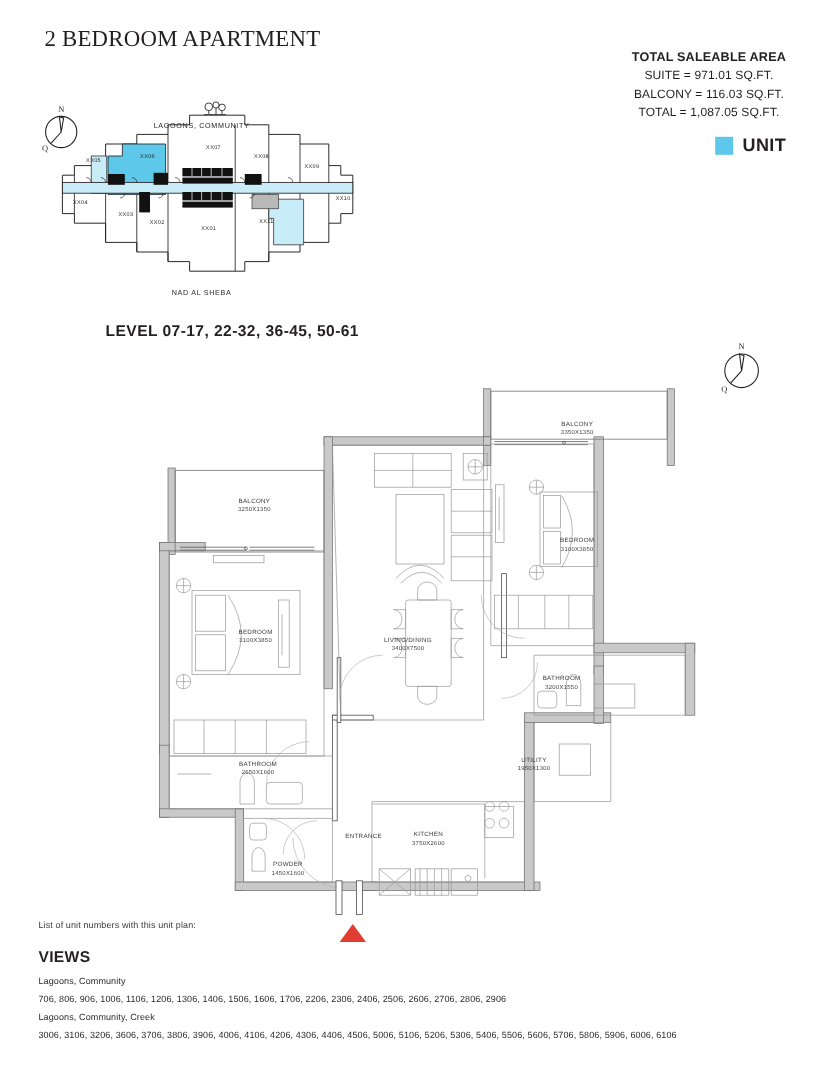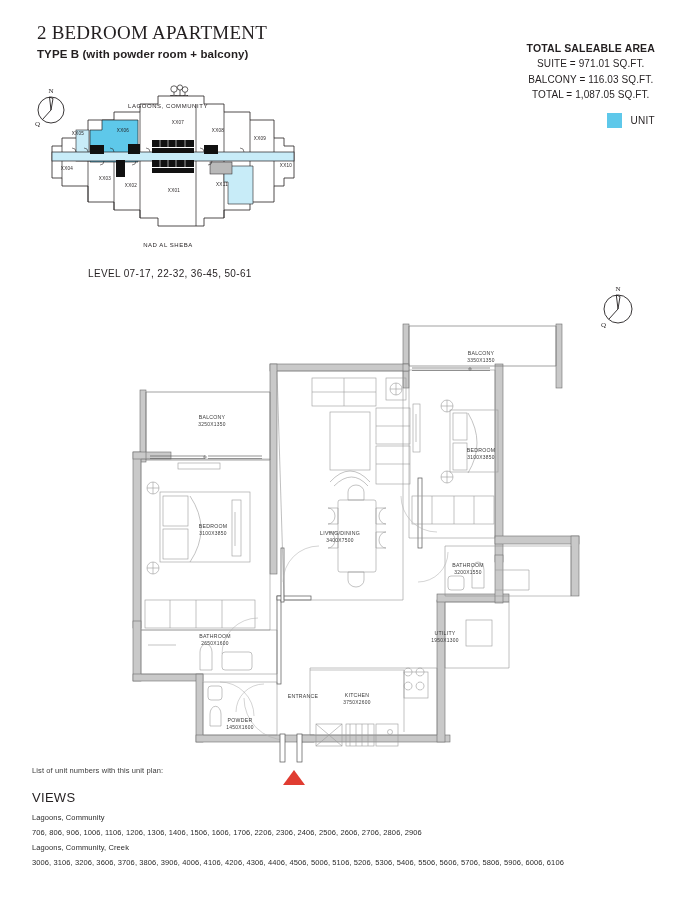--- a/index.html
+++ b/index.html
@@ -31,21 +31,21 @@
   }
   .area-head { font-size:10.5px; font-weight:700; letter-spacing:.15px;margin-top:12px; }
   .area-line { font-size:10px; font-weight:400; letter-spacing:.1px;text-align:center; }
 
   
   .legend {
     position:absolute; right:26px; top:113px;
     display:flex; align-items:center; gap:8px;
   }
   .legend-swatch { width:15px; height:15px; background:#5ec8ea; }
-  .legend-label { font-size:10px; font-weight:400; letter-spacing:.3px; }
+  .legend-label { font-size:15px; font-weight:700; letter-spacing:.3px; }
 
   
   .compass { position:absolute; }
   .compass svg { display:block; overflow:visible; }
   .compass .lbl { font-family:"Liberation Serif", serif; font-size:7px; fill:#231f20; }
 
   
   .keyplan { position:absolute; left:28px; top:82px; width:280px; height:165px; }
   .keyplan svg { display:block; }
   .kp-unitlabel { font-size:4.6px; fill:#231f20; letter-spacing:.3px; font-family:"Liberation Sans",sans-serif; }
@@ -53,21 +53,21 @@
   .keyplan-top-label {
     position:absolute; left:0; top:103px; width:280px;
     text-align:center; font-size:6px; letter-spacing:.55px;
   }
   .keyplan-bottom-label {
     position:absolute; left:0; top:242px; width:280px;
     text-align:center; font-size:6px; letter-spacing:.55px;
   }
   .level-text {
     position:absolute; left:88px; top:268px;
-    font-size:10px; font-weight:400; letter-spacing:.35px;
+    font-size:13px; font-weight:700; letter-spacing:.35px;
   }
 
   
   .lagoon-icon { position:absolute; left:165px; top:83px; }
 
   
   .floorplan { position:absolute; left:0; top:300px; width:681px; height:470px; }
   .floorplan svg { display:block; }
   .rm { font-family:"Liberation Sans", sans-serif; font-size:5.2px; fill:#3a3a3a; letter-spacing:.25px; text-anchor:middle; }
   .rm.dim { font-size:4.9px; }
@@ -79,35 +79,34 @@
   }
   .red-triangle {
     position:absolute; left:283px; top:770px;
     width:0; height:0;
     border-left:11px solid transparent;
     border-right:11px solid transparent;
     border-bottom:15px solid #e03c31;
   }
   .views-head {
     position:absolute; left:32px; top:790px;
-    font-size:13px; font-weight:400; letter-spacing:.3px;
+    font-size:13px; font-weight:700; letter-spacing:.3px;
   }
   .vgroup { position:absolute; left:32px; width:560px; }
   .vgroup-title { font-size:7.5px; font-weight:400; color:#2a2a2a; letter-spacing:.1px; margin-bottom:5px; }
   .vgroup-nums { font-size:7.5px; color:#2a2a2a; letter-spacing:.1px; line-height:1.62; }
   #views-group-0 { top:813px; }
   #views-group-1 { top:843px; }
 </style>
 </head>
 <body>
 
 <div class="page">
 
   <div class="title-main">2 BEDROOM APARTMENT</div>
-  <div class="title-sub">TYPE B (with powder room + balcony)</div>
 
   <div class="area-block">
     <div class="area-head">TOTAL SALEABLE AREA</div>
     <div class="area-line">SUITE = 971.01 SQ.FT.</div>
     <div class="area-line">BALCONY = 116.03 SQ.FT.</div>
     <div class="area-line">TOTAL = 1,087.05 SQ.FT.</div>
   </div>
 
   <div class="legend">
     <span class="legend-swatch" style="background: rgb(94, 200, 234);"></span>

